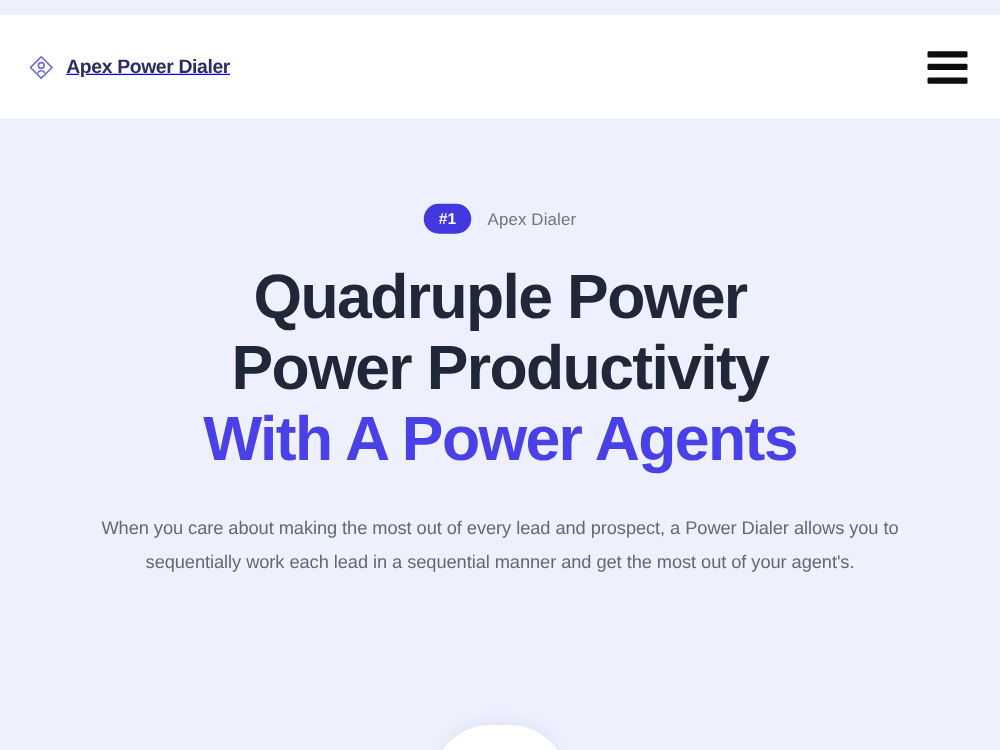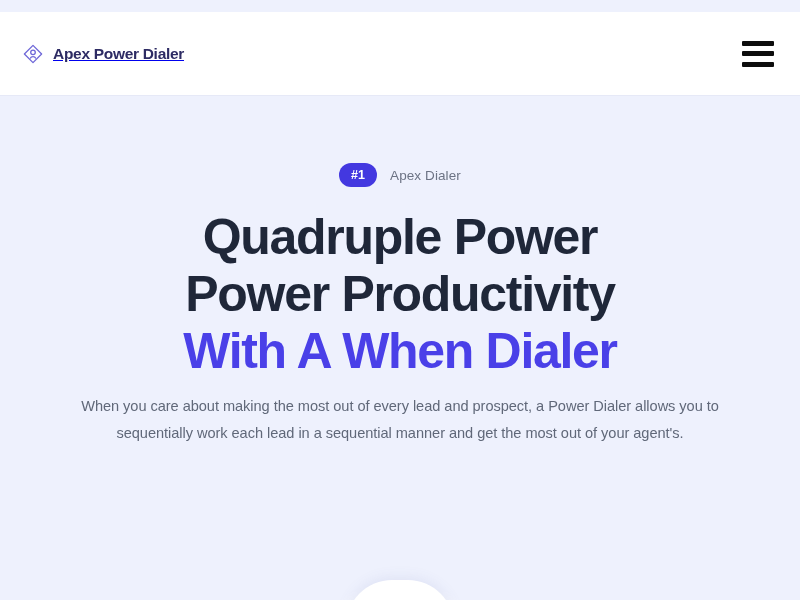--- a/index.html
+++ b/index.html
@@ -86,21 +86,21 @@
     font-size:50px;
     line-height:57px;
     font-weight:bold;
     letter-spacing:-1.3px;
     color:#1f2739;
   }
   .headline .accent { color:#4a40e8; display:block; }
   .headline .line { display:block; }
 
   .subcopy {
-    margin-top:13px;
+    margin-top:30px;
     width:760px;
     font-size:14.6px;
     line-height:27px;
     color:#606879;
     letter-spacing:-0.05px;
   }
   .subcopy .line { display:block; }
 
   
   .emerging-card {
@@ -157,21 +157,21 @@
   <section class="hero">
 
     <div class="eyebrow">
       <span class="rank-badge">#1</span>
       <span class="eyebrow-label">Apex Dialer</span>
     </div>
 
     <h1 class="headline">
       <span class="line">Quadruple Power</span>
       <span class="line">Power Productivity</span>
-      <span class="accent">With A When Dialer</span>
+      <span class="accent">With A Power Agents</span>
     </h1>
 
     <p class="subcopy">
       <span class="line">When you care about making the most out of every lead and prospect, a Power Dialer allows you to</span>
       <span class="line">sequentially work each lead in a sequential manner and get the most out of your agent's.</span>
     </p>
 
     <div class="emerging-card-glow"></div>
     <div class="emerging-card"></div>
 

